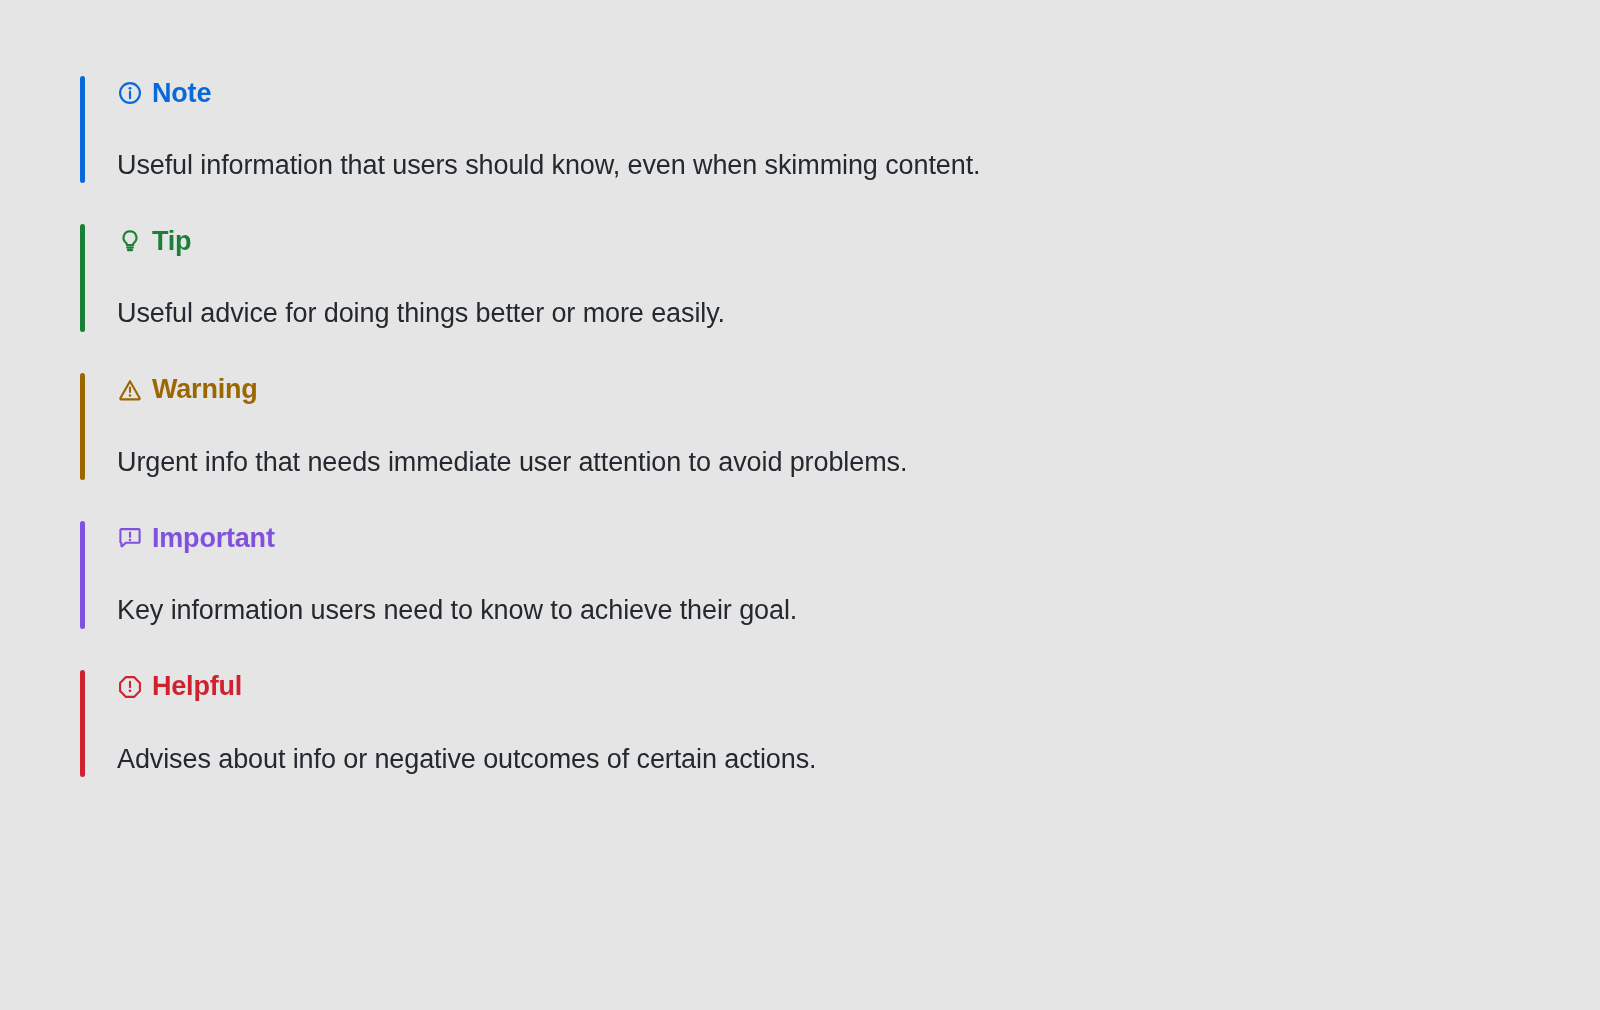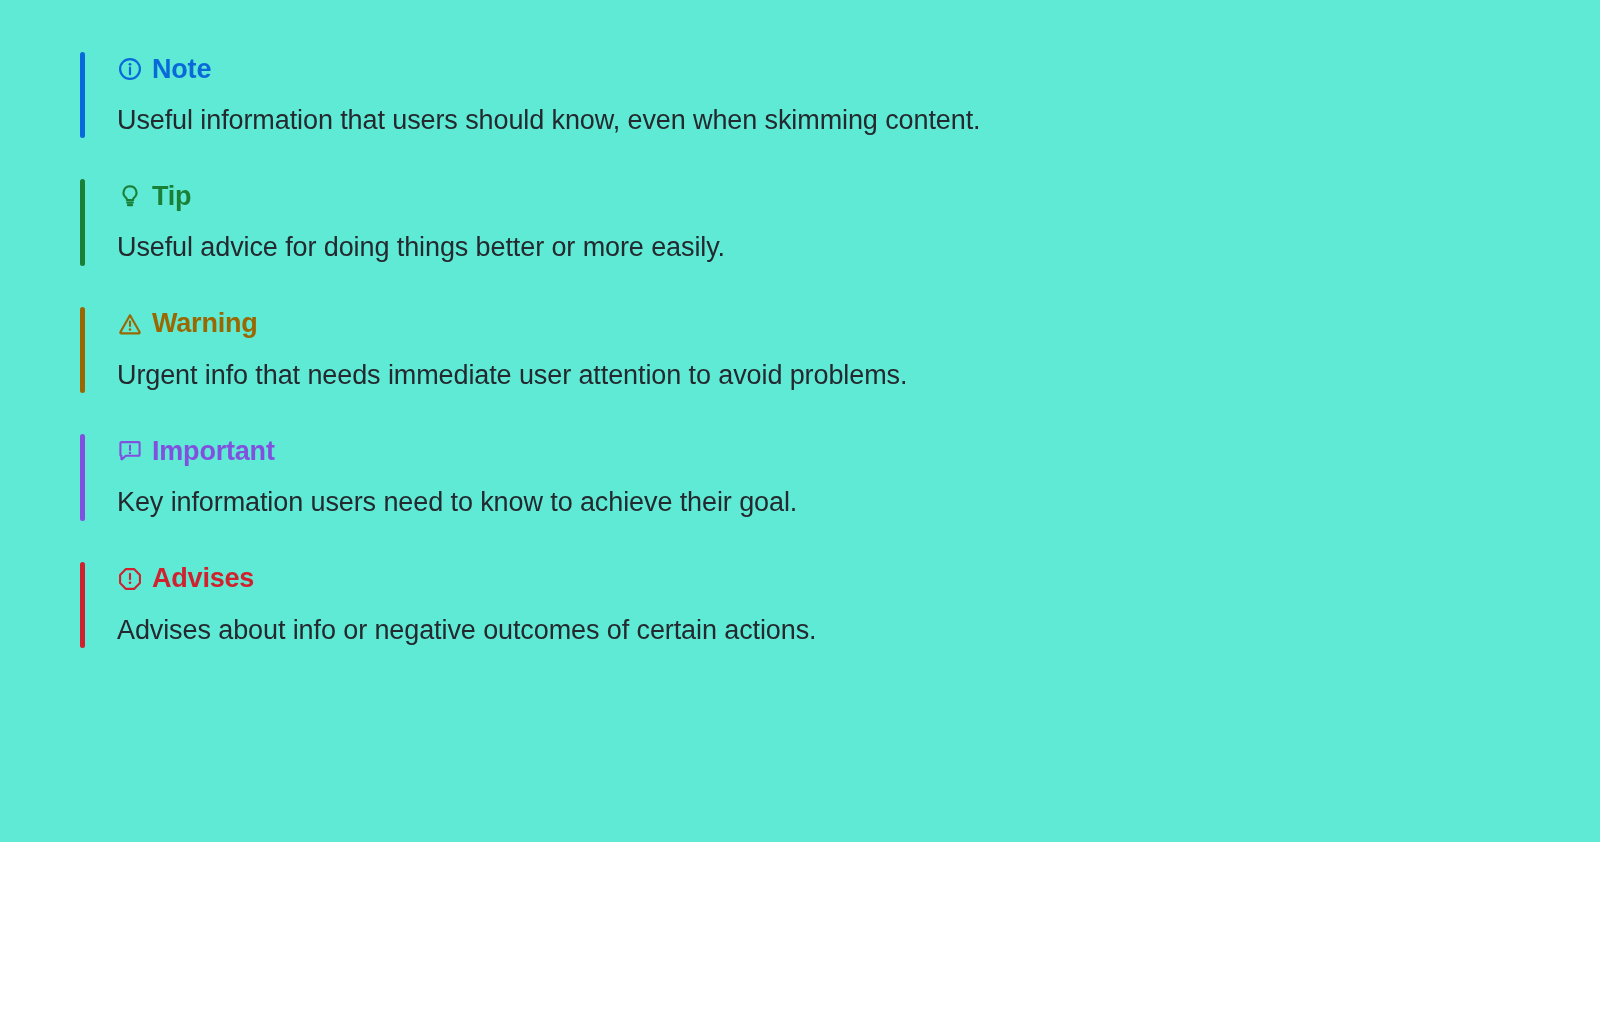--- a/index.html
+++ b/index.html
@@ -9,24 +9,24 @@
   }
   body {
     width: 1600px;
     height: 1010px;
     font-family: "Liberation Sans", sans-serif;
     -webkit-font-smoothing: antialiased;
   }
   .page {
     position: relative;
     width: 1600px;
-    height: 842px;
-    background: #5eead4;
+    height: 1010px;
+    background: #e5e5e5;
     box-sizing: border-box;
-    padding: 52px 0 0 80px;
+    padding: 76px 0 0 80px;
   }
   .alert {
     position: relative;
     padding-left: 37px;
     margin-bottom: 41px;
     box-sizing: border-box;
   }
   .alert:last-child { margin-bottom: 0; }
   .alert-bar {
     position: absolute;
@@ -56,21 +56,21 @@
     height: 24px;
   }
   .alert-title {
     font-size: 27px;
     font-weight: bold;
     line-height: 1;
     letter-spacing: -0.2px;
     white-space: nowrap;
   }
   .alert-body {
-    margin-top: 16px;
+    margin-top: 37px;
     margin-bottom: 6px;
     font-size: 27px;
     line-height: 1.35;
     color: #24292f;
     letter-spacing: -0.1px;
     white-space: nowrap;
   }
 </style>
 </head>
 <body style="background: rgb(255, 255, 255);">
@@ -140,18 +140,18 @@
   <div class="alert">
     <div class="alert-bar" style="background: rgb(207, 34, 46);"></div>
     <div class="alert-head" style="color: rgb(207, 34, 46);">
       <span class="alert-icon">
         <svg viewBox="0 0 16 16" fill="none">
           <path d="M5.3 1.4h5.4l3.9 3.9v5.4l-3.9 3.9H5.3l-3.9-3.9V5.3l3.9-3.9Z" stroke="currentColor" stroke-width="1.4" stroke-linejoin="round"></path>
           <path d="M8 4.6v3.5" stroke="currentColor" stroke-width="1.4" stroke-linecap="round"></path>
           <circle cx="8" cy="10.5" r="0.85" fill="currentColor"></circle>
         </svg>
       </span>
-      <span class="alert-title">Advises</span>
+      <span class="alert-title">Helpful</span>
     </div>
     <div class="alert-body" style="color: rgb(36, 41, 47);">Advises about info or negative outcomes of certain actions.</div>
   </div>
 
 </div>
 
 </body></html>

